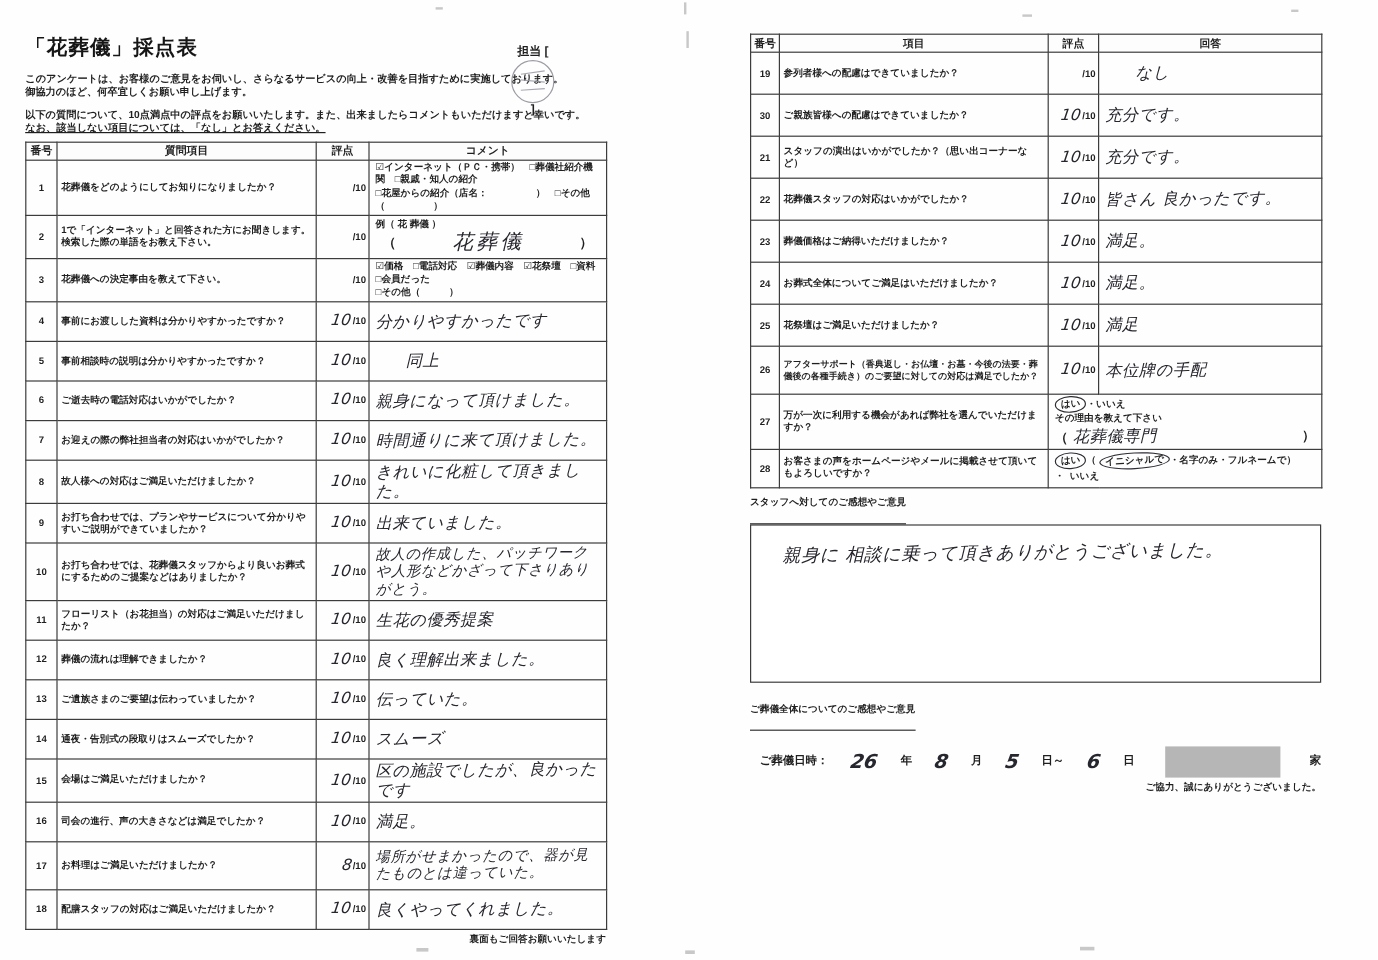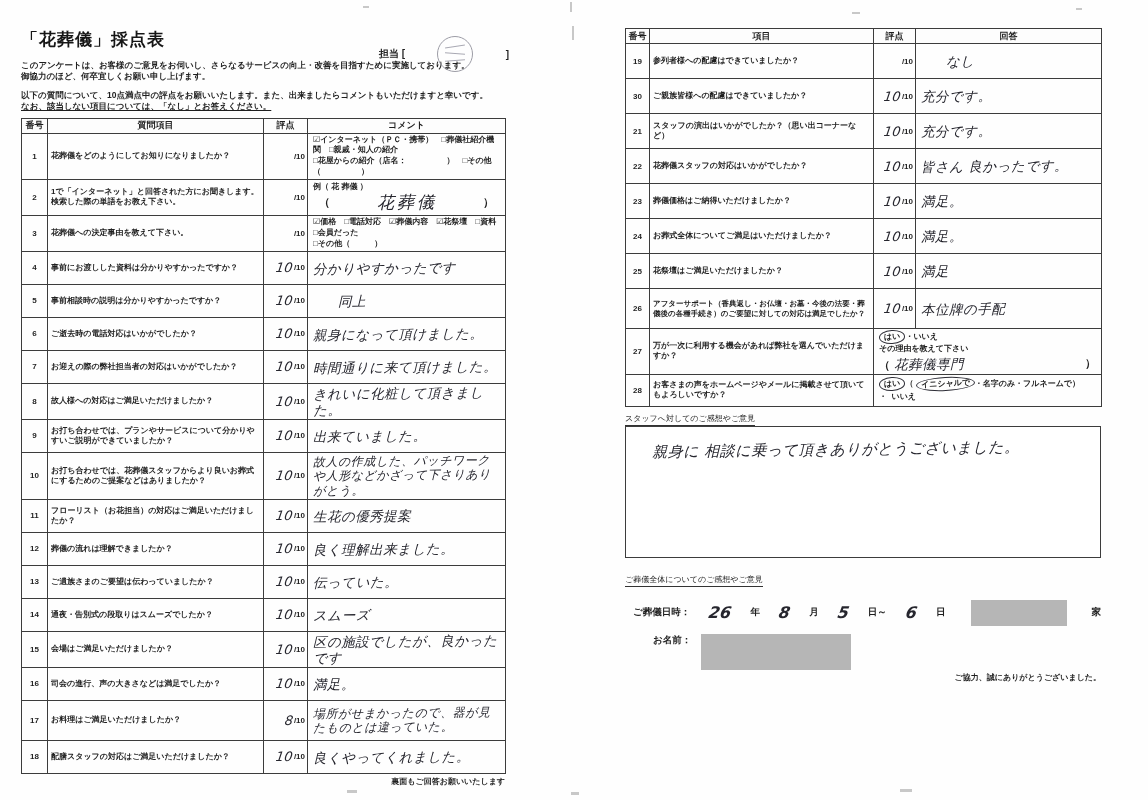--- a/index.html
+++ b/index.html
@@ -14,21 +14,21 @@
 
   
   .artifact{position:absolute;background:#9a9a9a;opacity:.55;}
 
   
   .page{position:absolute;top:28px;}
   .page-left{left:21px;width:484px;}
   .page-right{left:625px;width:476px;}
 
   .title{font-size:17px;font-weight:bold;letter-spacing:1px;margin:0;color:#161616;}
-  .manager{position:absolute;top:8px;left:358px;width:130px;display:flex;align-items:center;justify-content:space-between;font-size:10px;font-weight:bold;}
+  .manager{position:absolute;top:8px;left:358px;width:130px;display:flex;align-items:center;justify-content:space-between;font-size:10px;font-weight:bold;flex-direction:column;}
   .stamp{width:34px;height:34px;border:1.5px solid #8b8b96;border-radius:50%;position:relative;opacity:.85;}
   .stamp i{position:absolute;left:7px;right:7px;height:0;border-top:1.5px solid #9a9aa6;transform:rotate(-8deg);}
   .stamp i.s1{top:9px;}         .stamp i.s2{top:16px;transform:rotate(5deg);}
   .stamp i.s3{top:23px;transform:rotate(-4deg);}
 
   .intro{margin-top:9px;font-size:8.5px;font-weight:bold;line-height:1.28;}
   .instr{margin-top:8px;font-size:8.5px;font-weight:bold;line-height:1.28;}
   .instr .u{text-decoration:underline;}
 
   
@@ -51,21 +51,21 @@
   .circled{border:1.5px solid #2d2d36;border-radius:50%;padding:0 4px;display:inline-block;transform:rotate(-3deg);}
   .yn-line{font-size:8px;font-weight:bold;line-height:1.5;}
   .reason-line{display:flex;align-items:center;justify-content:space-between;}
 
   tr.h33{height:33px;} tr.h35{height:35px;} tr.h36{height:36px;}
   tr.h40{height:40px;} tr.h32{height:32px;}
 
   .left-footnote{font-size:8px;font-weight:bold;text-align:right;margin-top:2px;}
 
   
-  .sec-label{font-size:8px;font-weight:normal;border-bottom:1px solid #333;display:inline-block;margin-top:6px;padding-bottom:1px;}
+  .sec-label{font-size:8px;font-weight:bold;border-bottom:1px solid #333;display:inline-block;margin-top:6px;padding-bottom:12px;}
   .sec-box{border:1.2px solid #3c3c3c;width:100%;box-sizing:border-box;background:#fff;}
   .sec-box .hw-line{font-size:15px;padding:13px 8px 0 26px;display:block;transform:rotate(-.8deg);}
   .box-staff{height:132px;}
   .box-overall{height:120px;}
 
   .rfoot{margin-top:13px;font-size:9.5px;font-weight:bold;}
   .date-line{display:flex;align-items:center;justify-content:flex-end;gap:19px;}
   .hw-date{font-family:"DejaVu Sans",sans-serif;font-style:italic;font-size:16px;color:#26262e;transform:skewX(-10deg);display:inline-block;}
   .redact{background:#b6b6b6;display:inline-block;}
   .redact-family{width:96px;height:26px;margin:0 6px;}
@@ -521,20 +521,16 @@
         <span>年</span>
         <span class="hw-date">8</span>
         <span>月</span>
         <span class="hw-date">5</span>
         <span>日～</span>
         <span class="hw-date">6</span>
         <span>日</span>
         <span class="redact redact-family"></span>
         <span>家</span>
       </div>
-      <div class="name-line">
-        <span>お名前：</span>
-        <span class="redact redact-name"></span>
-      </div>
       <div class="thanks">ご協力、誠にありがとうございました。</div>
     </div>
   </div>
 </div>
 
 </body></html>

